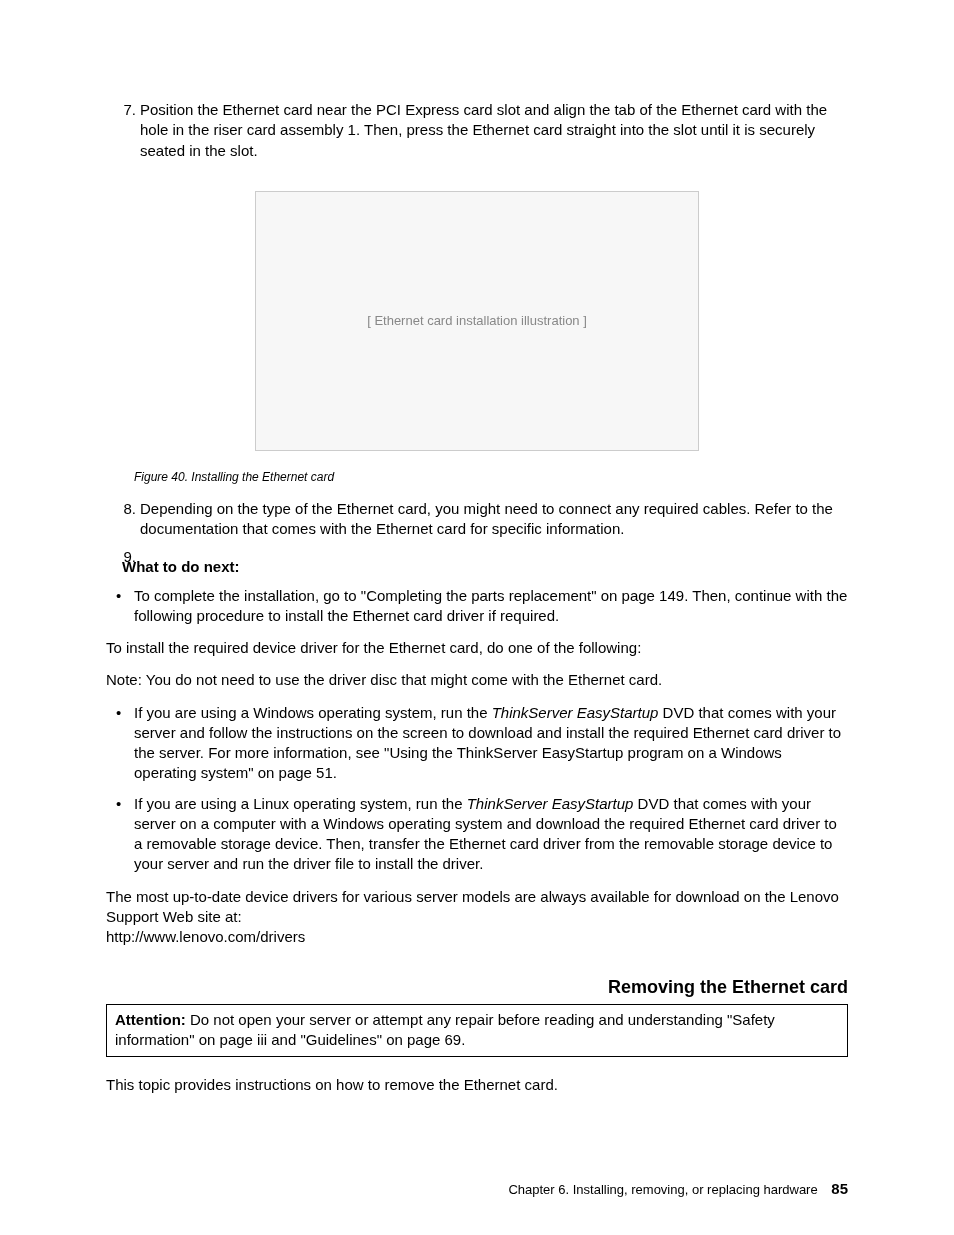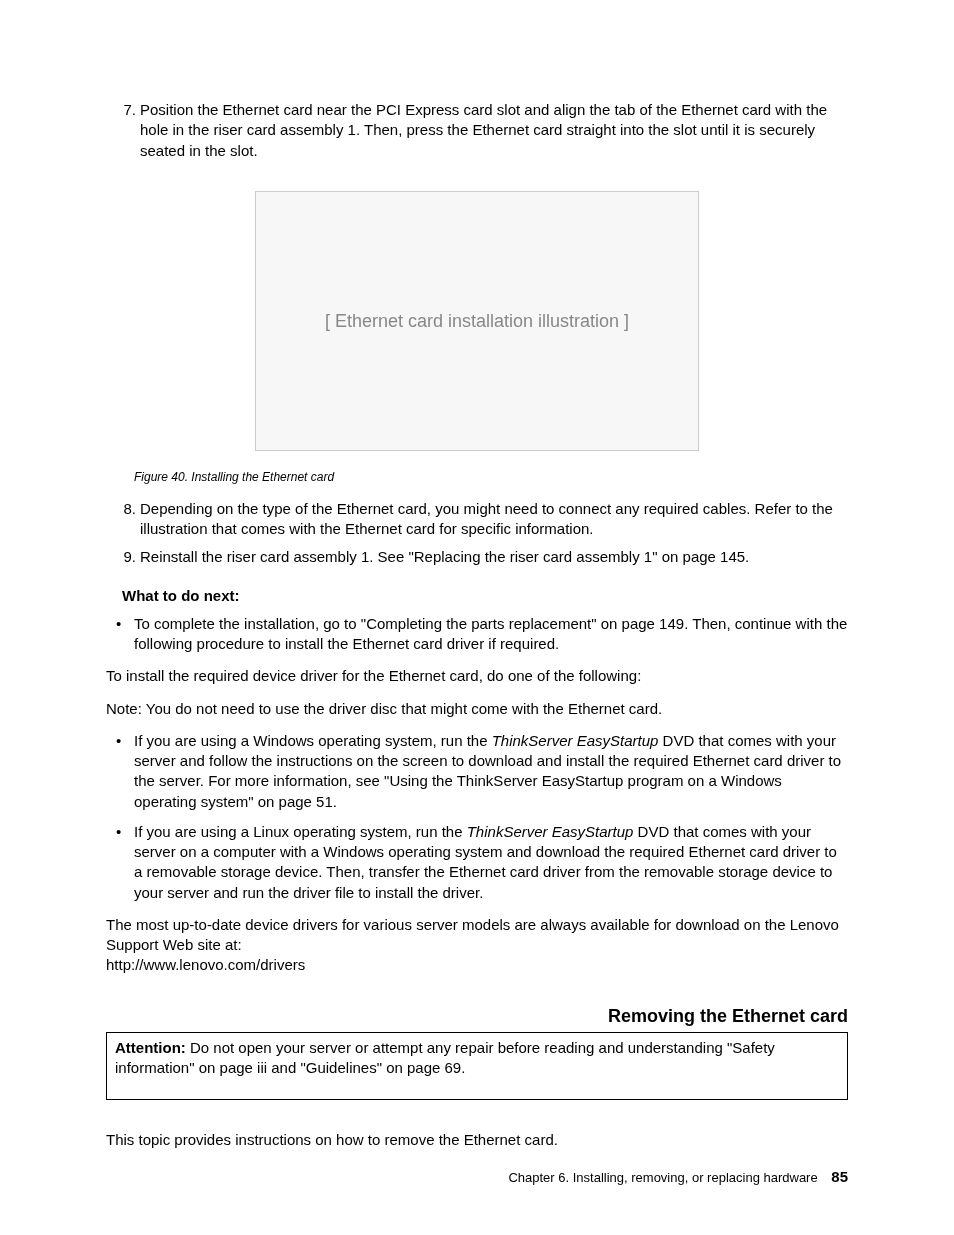--- a/index.html
+++ b/index.html
@@ -15,39 +15,39 @@
     position: relative;
   }
   ol.main { list-style: none; margin-left: 18px; }
   ol.main > li { position: relative; padding-left: 16px; margin-bottom: 8px; }
   ol.main > li .num { position: absolute; left: -18px; top: 0; width: 30px; text-align: right; }
   .figure-wrap { margin: 30px 0 18px 0; text-align: center; }
   .figure-placeholder {
     width: 444px; height: 260px; margin: 0 auto;
     background: #f7f7f7; border: 1px solid #ccc;
     display:flex; align-items:center; justify-content:center;
-    color:#888; font-size:18px;
+    color:#888; font-size:13px;
   }
   .fig-caption { font-style: italic; font-size: 12px; margin: 12px 0 14px 28px; text-align:left; }
   .subhead { font-weight: bold; margin: 18px 0 8px 16px; }
   ul.bullets { list-style: none; margin-left: 14px; }
   ul.bullets > li { position: relative; padding-left: 14px; margin-bottom: 10px; }
   ul.bullets > li::before { content: "•"; position: absolute; left: -4px; top: 0; }
   p.para { margin: 12px 0; }
   .note-label { font-weight: normal; }
   h2.section { font-size: 18px; font-weight: bold; margin-top: 28px; margin-bottom: 4px; text-align: right; }
   .attention-box {
     border: 1px solid #000;
-    padding: 5px 8px 21px 8px;
-    margin-bottom: 30px;
+    padding: 5px 8px 6px 8px;
+    margin-bottom: 18px;
   }
   .attention-label { font-weight: bold; }
   .footer {
     position: absolute;
-    bottom: 48px; right: 106px;
+    bottom: 36px; right: 106px;
     font-size: 13px;
   }
   .footer .pnum { font-weight: bold; margin-left: 10px; font-size: 15px; }
   .italic { font-style: italic; }
 </style>
 </head>
 <body>
 
 <ol class="main">
   <li>
@@ -57,25 +57,24 @@
 </ol>
 
 <div class="figure-wrap">
   <div class="figure-placeholder">[ Ethernet card installation illustration ]</div>
 </div>
 <div class="fig-caption">Figure 40.  Installing the Ethernet card</div>
 
 <ol class="main">
   <li>
     <span class="num">8.</span>
-    <span>Depending on the type of the Ethernet card, you might need to connect any required cables. Refer to the illustration that comes with the Ethernet card for specific information.</span>
+    <span>Depending on the type of the Ethernet card, you might need to connect any required cables. Refer to the documentation that comes with the Ethernet card for specific information.</span>
   </li>
   <li>
     <span class="num">9.</span>
-    <span>Reinstall the riser card assembly 1. See "Replacing the riser card assembly 1" on page 145.</span>
   </li>
 </ol>
 
 <div class="subhead">What to do next:</div>
 <ul class="bullets">
   <li>To complete the installation, go to "Completing the parts replacement" on page 149. Then, continue with the following procedure to install the Ethernet card driver if required.</li>
 </ul>
 
 <p class="para">To install the required device driver for the Ethernet card, do one of the following:</p>
 

